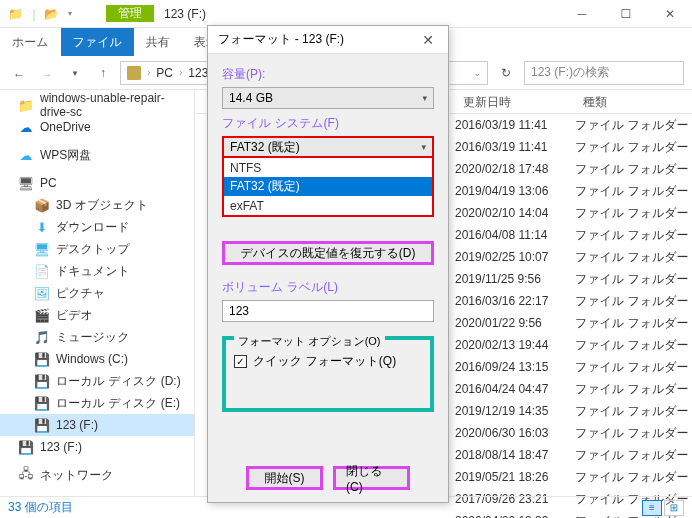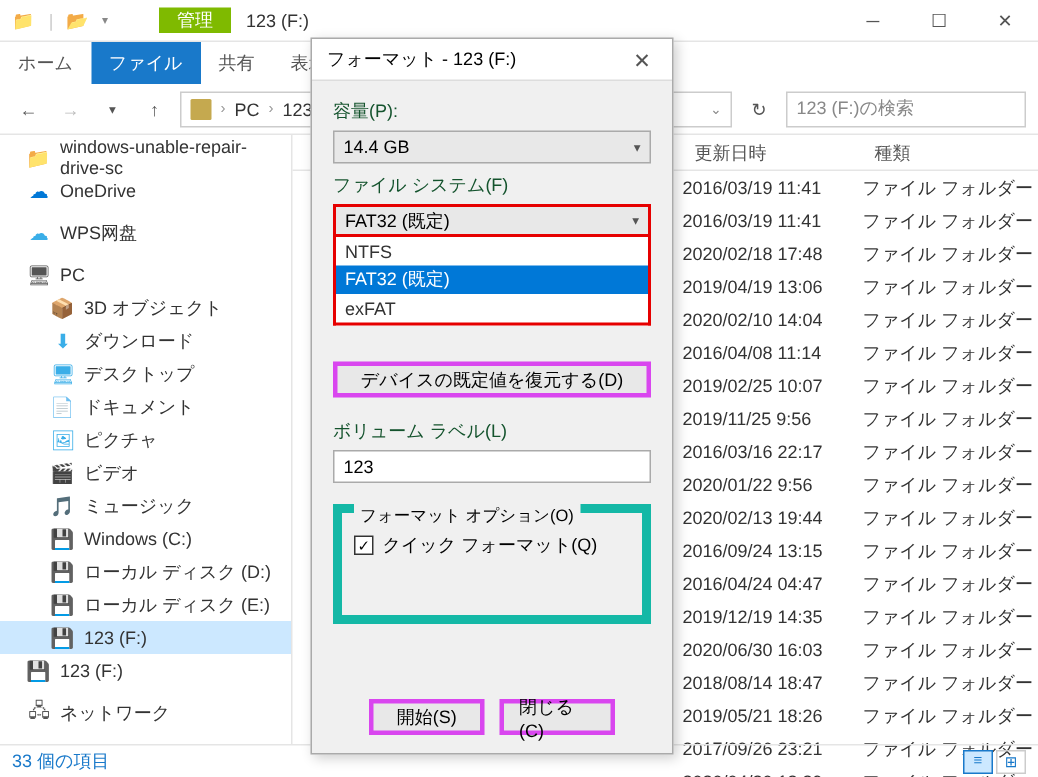--- a/index.html
+++ b/index.html
@@ -36,31 +36,31 @@
 .row{height:22px;position:relative}
 .cell{position:absolute;top:0;height:22px;display:flex;align-items:center;color:#333}
 .statusbar{position:absolute;bottom:0;left:0;right:0;height:22px;border-top:1px solid #e5e5e5;display:flex;align-items:center;padding:0 8px;color:#1979ca;justify-content:space-between}
 .viewbtns{display:flex;gap:2px}
 .viewbtn{width:20px;height:16px;border:1px solid #ccc;display:flex;align-items:center;justify-content:center;font-size:10px}
 .viewbtn.active{background:#cce8ff;border-color:#1979ca}
 .dialog{position:absolute;left:207px;top:25px;width:242px;height:478px;background:#f0f0f0;border:1px solid #aaa;box-shadow:2px 2px 8px rgba(0,0,0,.2)}
 .dlgtitle{height:28px;display:flex;align-items:center;padding:0 10px;background:#fff;border-bottom:1px solid #ddd;justify-content:space-between}
 .dlgclose{width:20px;height:20px;display:flex;align-items:center;justify-content:center;color:#555;font-size:14px}
 .dlgbody{padding:10px 14px}
-.lbl{margin-top:6px;margin-bottom:4px;color:#14532d}
+.lbl{margin-top:6px;margin-bottom:4px;color:#8b5cf6}
 .lbl.first{margin-top:2px}
 .combo{height:22px;border:1px solid #aaa;background:#e8e8e8;display:flex;align-items:center;padding:0 6px;justify-content:space-between}
 .combo .chev{font-size:9px;color:#555}
 .fscombo{border:2px solid #e60000}
 .dropdown{border:2px solid #e60000;border-top:none;background:#fff}
 .ddopt{height:19px;padding:0 6px;display:flex;align-items:center;color:#333}
 .ddopt.sel{background:#0078d7;color:#fff}
 .btn{height:24px;border:3px solid #d946ef;background:#e8e8e8;display:flex;align-items:center;justify-content:center;padding:0 10px}
 .txtinput{height:22px;border:1px solid #aaa;background:#fff;padding:0 6px;display:flex;align-items:center}
-.fieldset{border:6px solid #14b8a6;padding:8px;margin-top:6px}
+.fieldset{border:4px solid #14b8a6;padding:8px;margin-top:6px}
 .fieldset .legend{margin-top:-14px;background:#f0f0f0;width:fit-content;padding:0 4px;font-size:11px}
 .chk{display:flex;align-items:center;gap:6px;margin-top:4px}
 .chkbox{width:13px;height:13px;border:1px solid #333;display:flex;align-items:center;justify-content:center;font-size:10px;background:#fff}
 .dlgfooter{position:absolute;bottom:12px;left:0;right:0;display:flex;justify-content:center;gap:10px}
 .dlgfooter .btn{width:77px}
 </style>
 </head>
 <body>
 
 <div class="titlebar">

